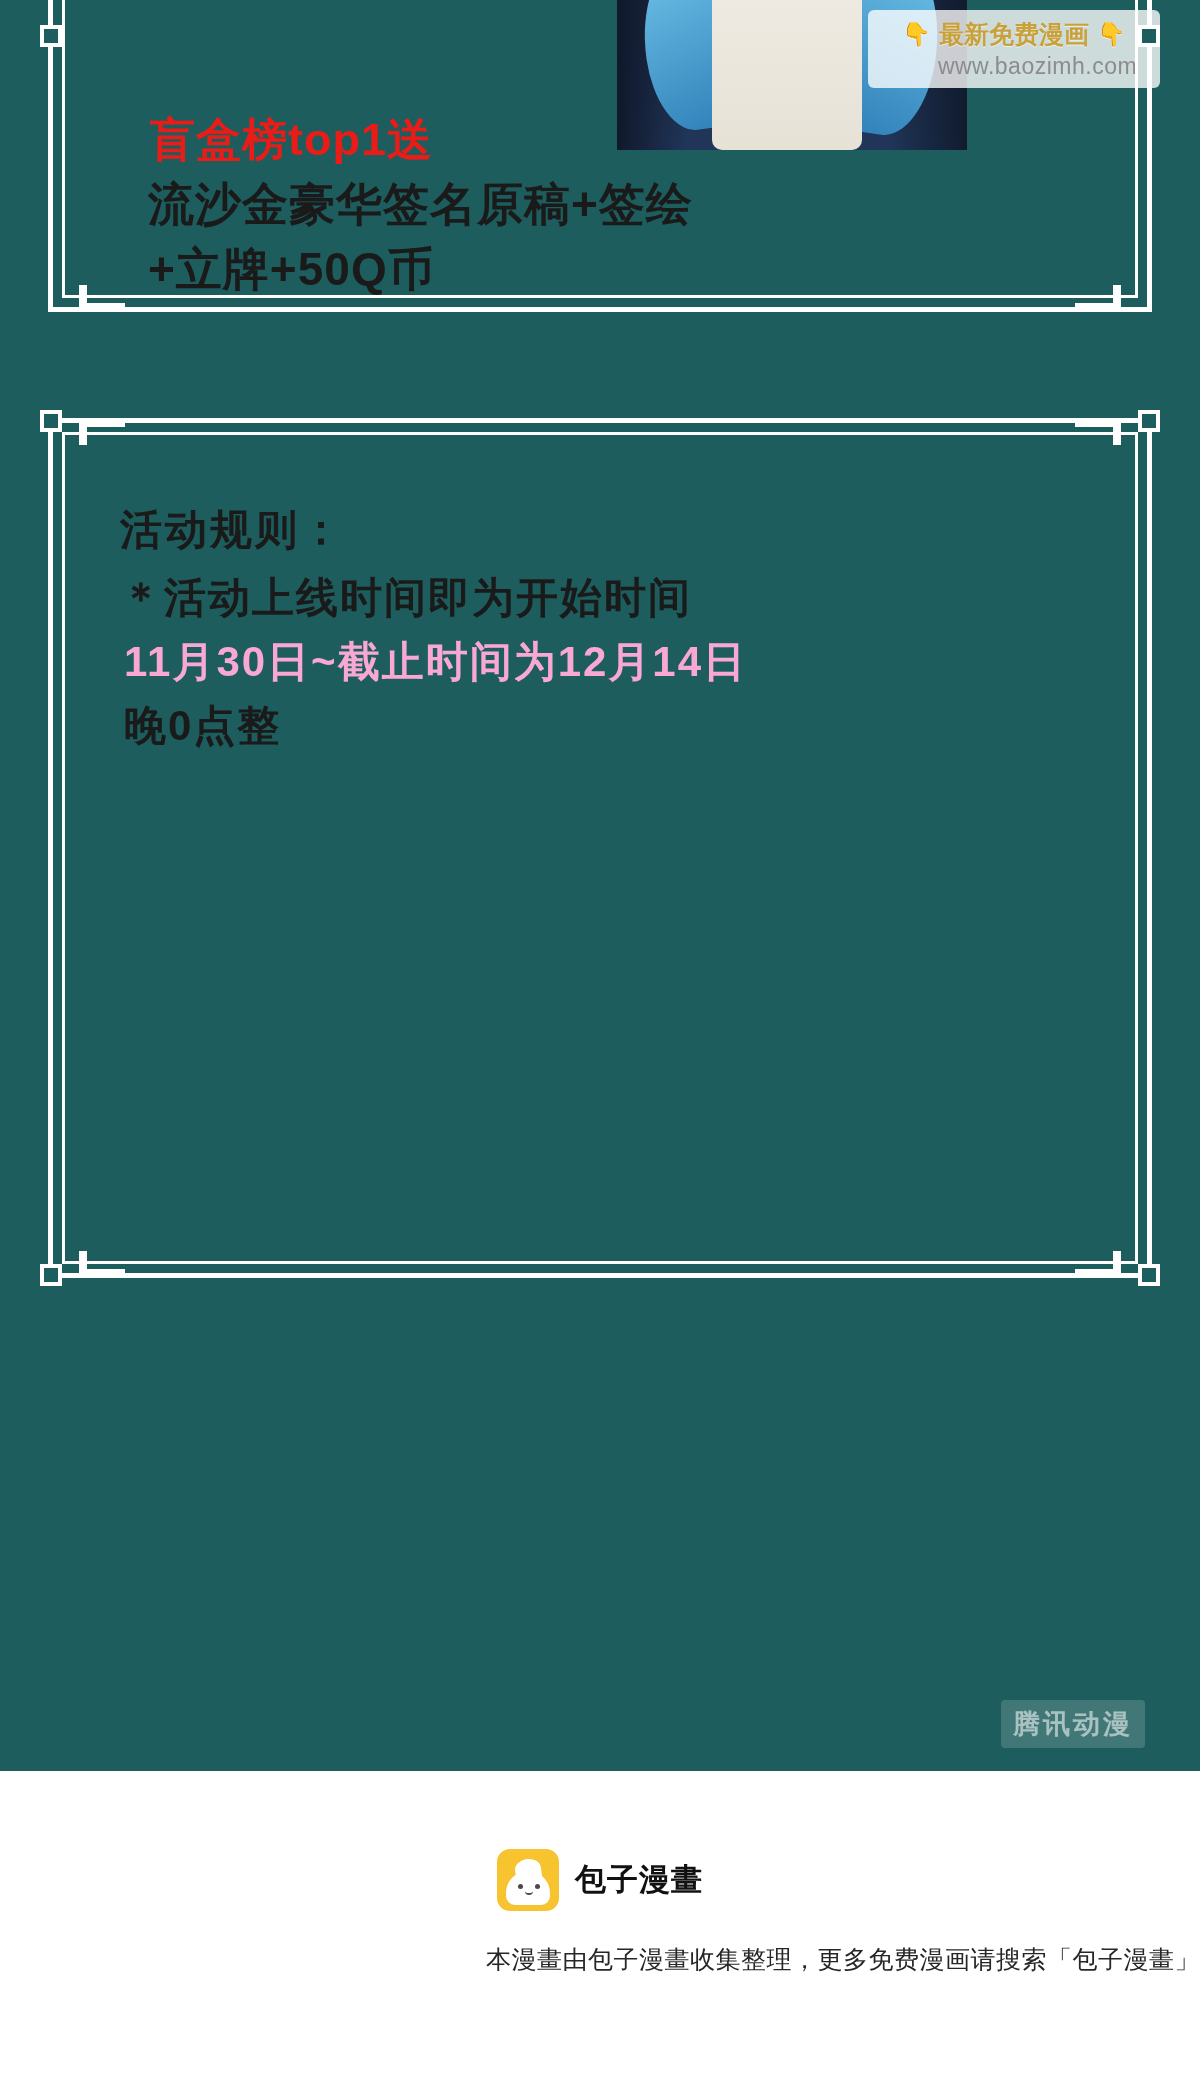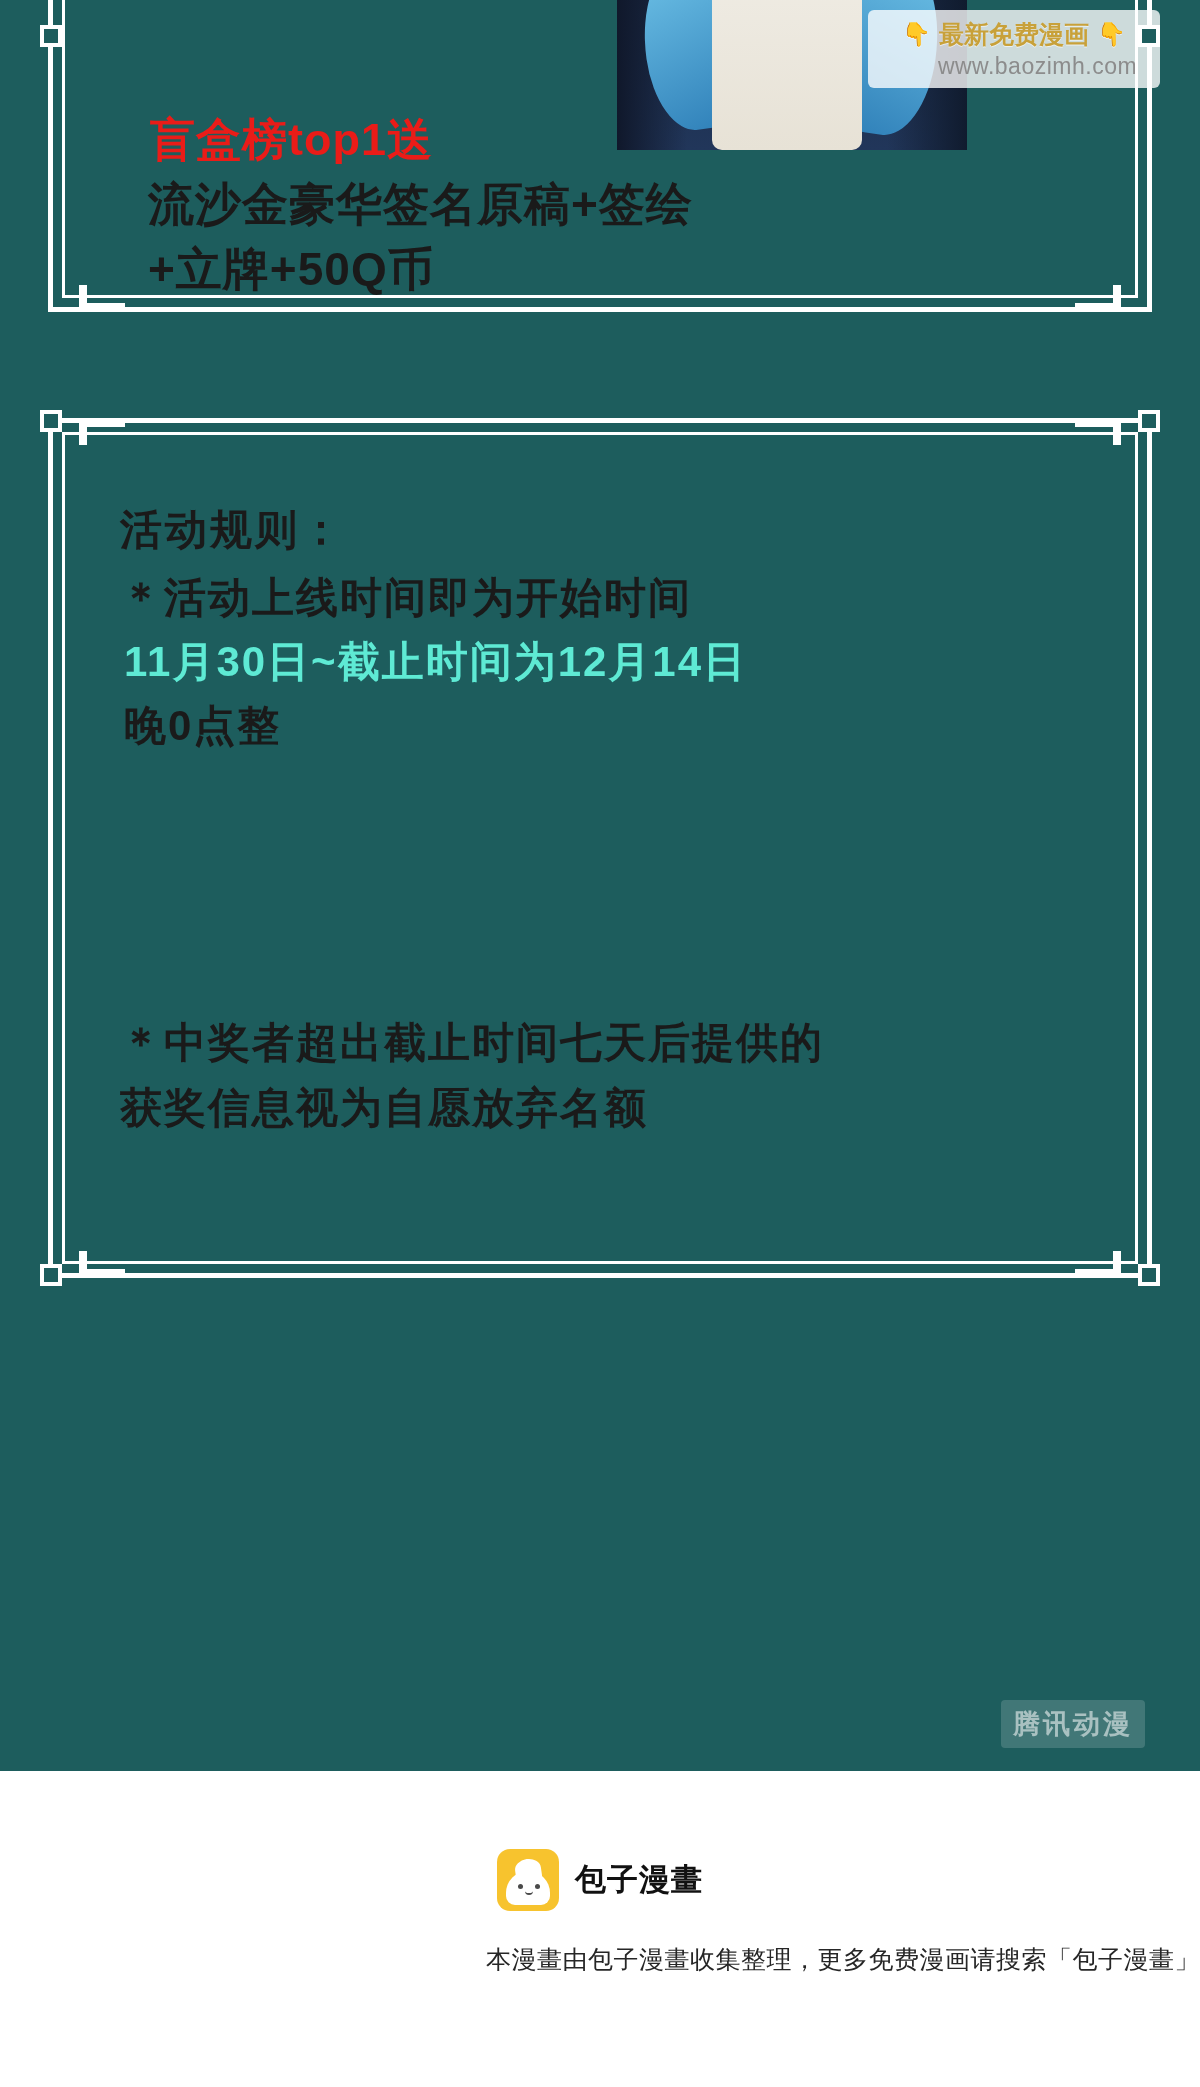--- a/index.html
+++ b/index.html
@@ -175,21 +175,21 @@
   }
 
   #rules-title {
     left: 120px; top: 500px;
     font-size: 42px;
     font-weight: 800;
     letter-spacing: 3px;
     text-align: right;
   }
   #rule1-l1 { left: 120px; top: 568px; font-size: 42px; font-weight: 800; }
-  #rule1-l2 { left: 124px; top: 632px; font-size: 42px; font-weight: 800; color: #5eead4; }
+  #rule1-l2 { left: 124px; top: 632px; font-size: 42px; font-weight: 800; color: #f9a8d4; }
   #rule1-l3 { left: 124px; top: 696px; font-size: 42px; font-weight: 800; }
 
   #rule2 { left: 120px; top: 822px; font-size: 42px; font-weight: 800; line-height: 1.55; }
   #rule3 { left: 120px; top: 1010px; font-size: 42px; font-weight: 800; line-height: 1.55; }
 
   
   .tencent-mark {
     position: absolute;
     right: 55px; bottom: 52px;
     padding: 6px 12px;
@@ -316,22 +316,20 @@
       <span class="notch" style="left:-13px; top:-13px;"></span>
       <span class="notch" style="right:-13px; top:-13px;"></span>
       <span class="notch" style="left:-13px; bottom:-13px;"></span>
       <span class="notch" style="right:-13px; bottom:-13px;"></span>
     </div>
 
     <div class="txt" id="rules-title">活动规则：</div>
     <div class="txt" id="rule1-l1">＊活动上线时间即为开始时间</div>
     <div class="txt" id="rule1-l2">11月30日~截止时间为12月14日</div>
     <div class="txt" id="rule1-l3">晚0点整</div>
-    <div class="txt" id="rule3">＊中奖者超出截止时间七天后提供的
-  获奖信息视为自愿放弃名额</div>
 
     <div class="tencent-mark">腾讯动漫</div>
   </div>
 
   <div class="footer">
     <div class="footer-brand">
       <div class="bun-logo">
         <div class="bun-body"></div>
         <div class="bun-top"></div>
         <div class="bun-eye l"></div>

